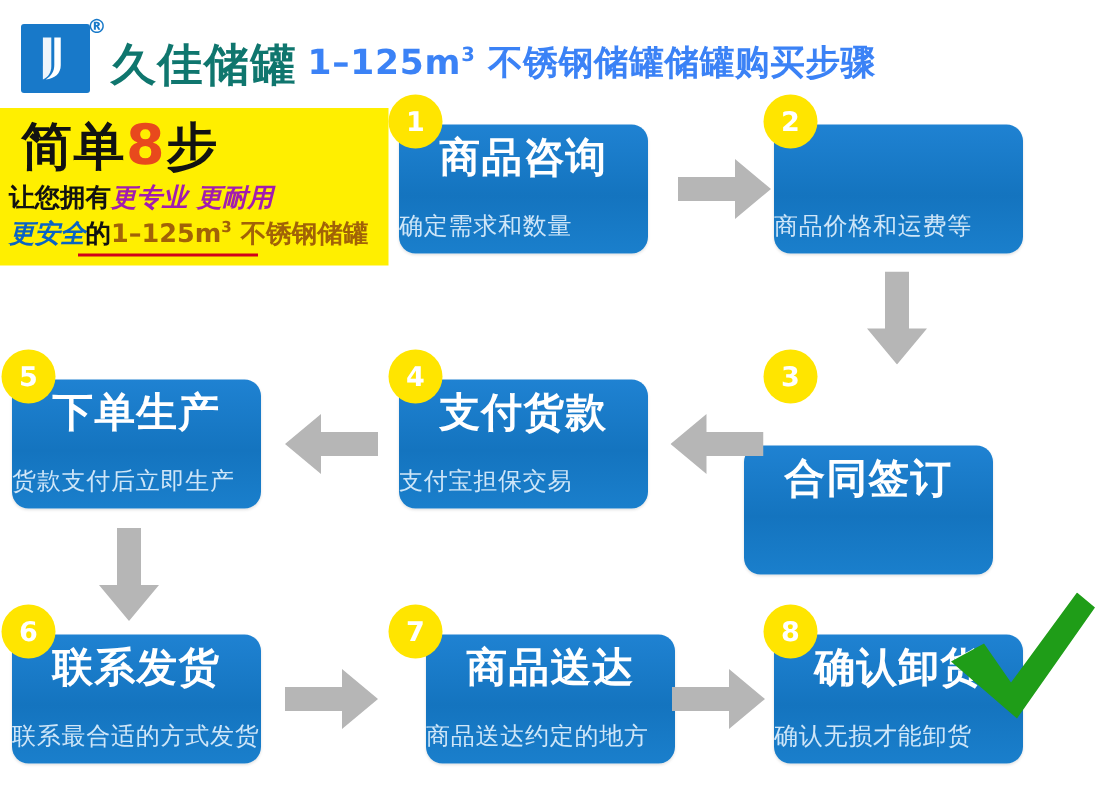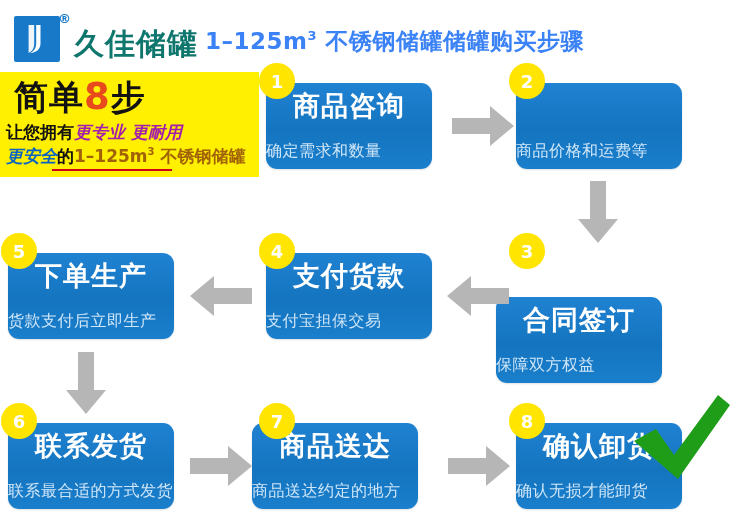--- a/index.html
+++ b/index.html
@@ -52,21 +52,21 @@
     display:flex;align-items:center;justify-content:center;
     font-size:18px;font-weight:700;color:#ffffff;z-index:4;}
 
   
   #step1{left:266px;top:83px;}  #badge1{left:259px;top:63px;}
   #step2{left:516px;top:83px;}  #badge2{left:509px;top:63px;}
   #step3{left:496px;top:253px;margin-top:44px;} #badge3{left:509px;top:233px;}
   #step4{left:266px;top:253px;} #badge4{left:259px;top:233px;}
   #step5{left:8px;top:253px;}   #badge5{left:1px;top:233px;}
   #step6{left:8px;top:423px;}   #badge6{left:1px;top:403px;}
-  #step7{left:252px;top:423px;} #badge7{left:259px;top:403px;}
+  #step7{left:284px;top:423px;} #badge7{left:259px;top:403px;}
   #step8{left:516px;top:423px;} #badge8{left:509px;top:403px;}
 
   
   .arrow{position:absolute;z-index:1;}
   .arrow svg{display:block;}
   #arr-1-2{left:452px;top:106px;}
   #arr-2-3{left:578px;top:181px;}
   #arr-3-4{left:447px;top:276px;}
   #arr-4-5{left:190px;top:276px;}
   #arr-5-6{left:66px;top:352px;}
@@ -146,21 +146,20 @@
   </div>
   <div class="badge" id="badge1">1</div>
 
   <div class="step" id="step2">
     <div class="sub">商品价格和运费等</div>
   </div>
   <div class="badge" id="badge2">2</div>
 
   <div class="step" id="step3">
     <div class="title">合同签订</div>
-    <div class="sub">保障双方权益</div>
   </div>
   <div class="badge" id="badge3">3</div>
 
   <div class="step" id="step4">
     <div class="title">支付货款</div>
     <div class="sub">支付宝担保交易</div>
   </div>
   <div class="badge" id="badge4">4</div>
 
   <div class="step" id="step5">

